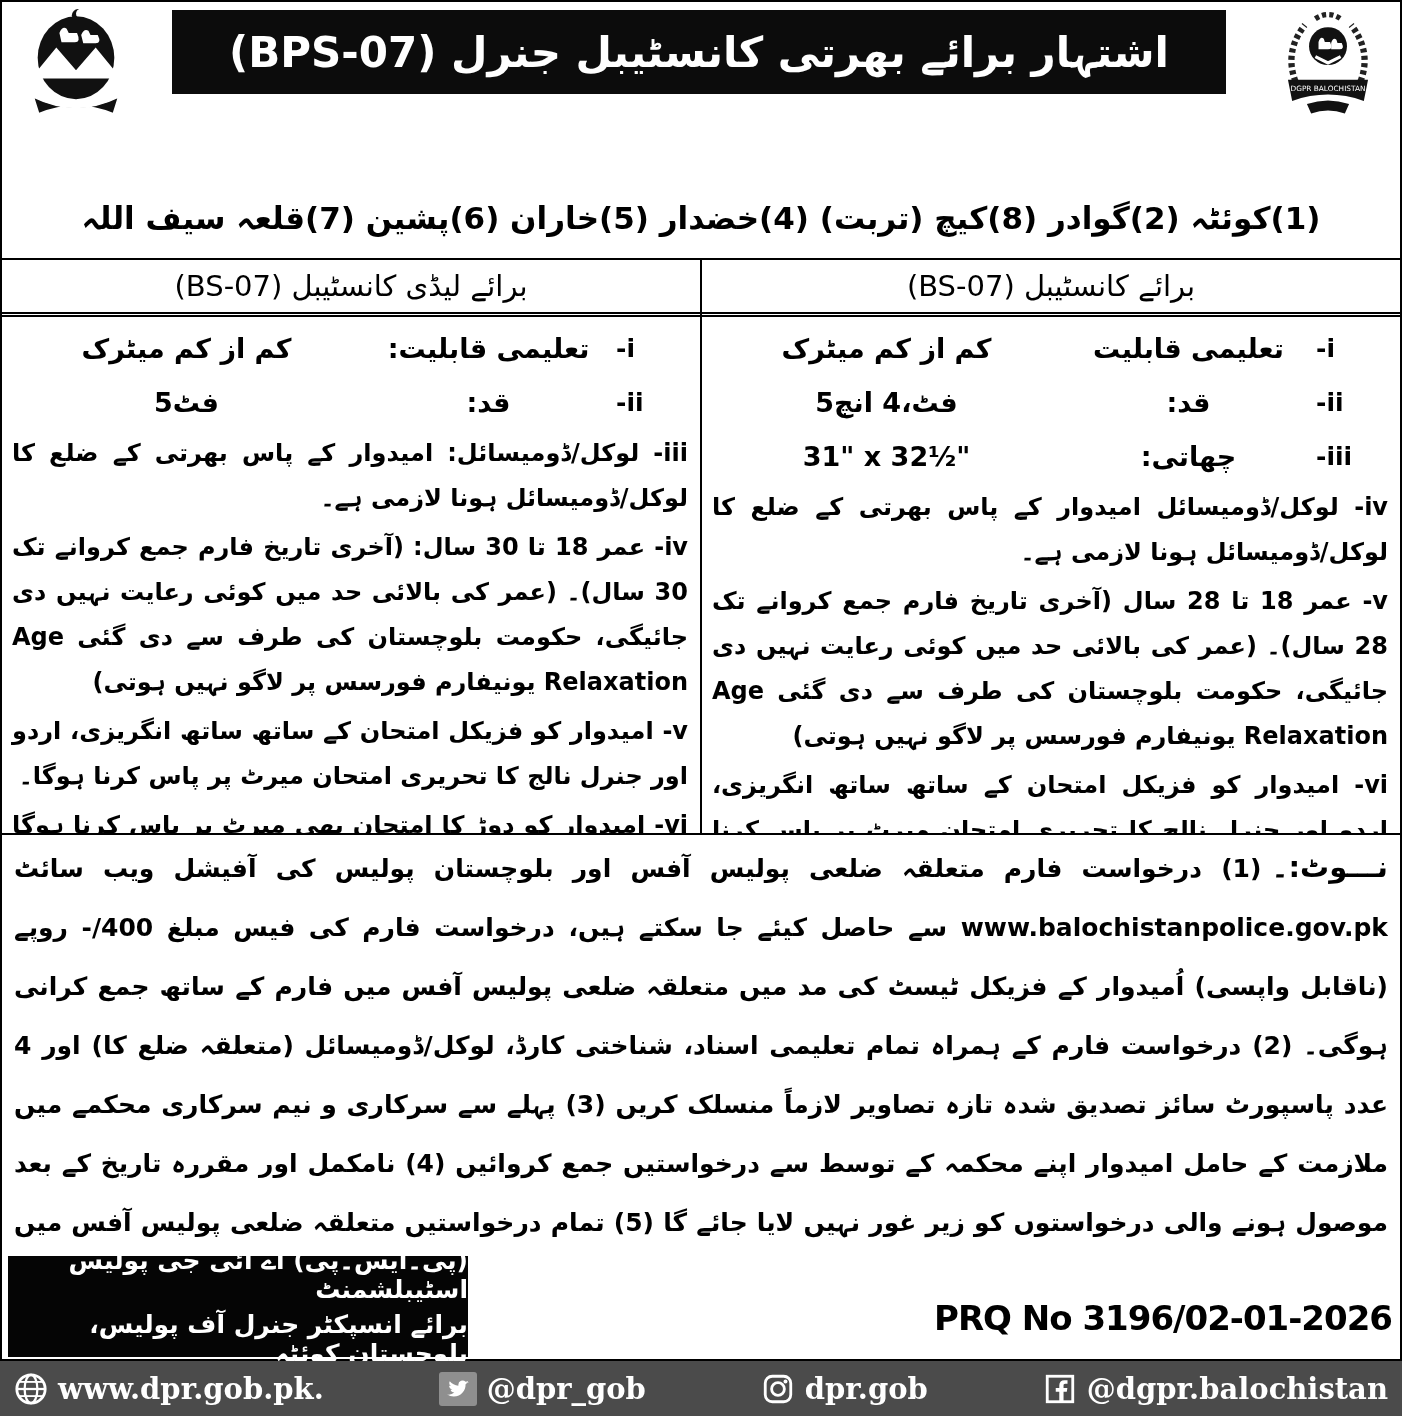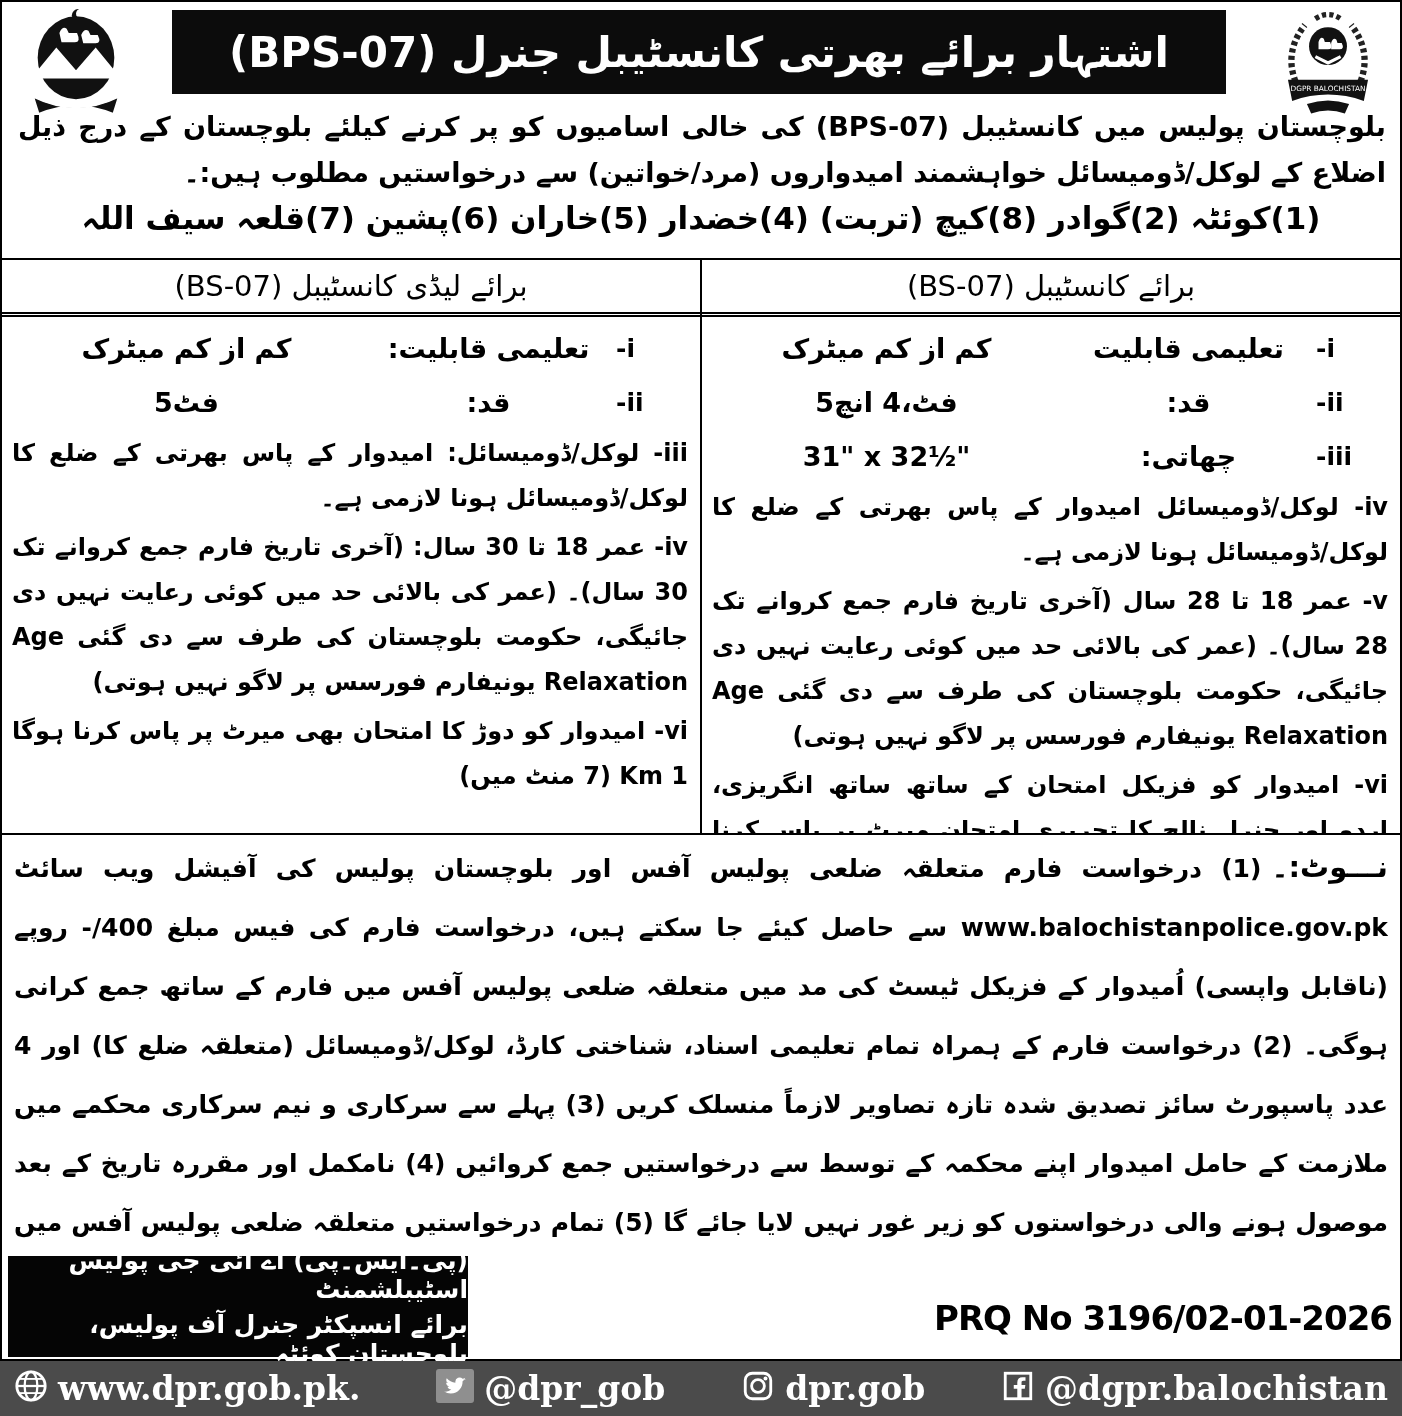--- a/index.html
+++ b/index.html
@@ -43,22 +43,22 @@
 
   
   .sig-box{position:absolute;left:6px;top:1254px;width:460px;height:101px;background:#050505;
            color:#fff;direction:rtl;display:flex;flex-direction:column;align-items:center;
            justify-content:center;gap:6px;font-size:25px;font-weight:bold;}
   .prq{position:absolute;right:8px;top:1296px;font-size:34px;font-weight:bold;letter-spacing:-1px;}
 
   
   .footer{position:absolute;left:0;right:0;bottom:0;height:55px;background:#4b4b4b;
           display:flex;align-items:center;justify-content:space-between;padding:0 14px;box-sizing:border-box;}
-  .f-item{display:flex;align-items:flex-start;gap:10px;color:#fff;
-          font-family:"DejaVu Serif",serif;font-weight:bold;font-size:33px;white-space:nowrap;}
+  .f-item{display:flex;align-items:flex-end;gap:10px;color:#fff;
+          font-family:"DejaVu Serif",serif;font-weight:bold;font-size:29px;white-space:nowrap;}
   .icon-box{display:flex;align-items:center;justify-content:center;}
   .tw-box{width:38px;height:34px;background:#8f8f8f;border-radius:3px;}
 </style>
 </head>
 <body>
 
 <div class="page">
   <div class="ad">
 
     <div class="logo logo-left">
@@ -85,41 +85,41 @@
         <circle cx="50" cy="40" r="18" fill="#111"></circle>
         <path d="M41 36 q2 -6 5 -3 l1 3 h5 q3 7 -2 7 h-9 z" fill="#fff"></path>
         <path d="M53 37 q2 -6 5 -3 l1 3 h4 q3 6 -2 6 h-8 z" fill="#fff"></path>
         <path d="M38 50 L50 56 L62 50" fill="none" stroke="#fff" stroke-width="3"></path>
         <path d="M12 72 L88 72 L84 92 Q50 80 16 92 Z" fill="#111"></path>
         <text x="50" y="83" text-anchor="middle" font-size="7" fill="#fff" font-family="DejaVu Sans, sans-serif">DGPR BALOCHISTAN</text>
         <path d="M30 95 Q50 88 70 95 L66 104 Q50 98 34 104 Z" fill="#111"></path>
       </svg>
     </div>
 
-    <p class="intro">بلوچستان پولیس میں کانسٹیبل (BPS-07) کی خالی اسامیوں کو پر کرنے کیلئے بلوچستان کے درج ذیل اضلاع کے لوکل/ڈومیسائل خواہشمند امیدواروں (مرد/خواتین) سے درخواستیں مطلوب ہیں:۔</p>
 
     <p class="districts">(1)کوئٹہ (2)گوادر (8)کیچ (تربت) (4)خضدار (5)خاران (6)پشین (7)قلعہ سیف اللہ</p>
 
     <div class="req-table">
 
       <section class="col col-lady">
         <div class="col-header">برائے لیڈی کانسٹیبل (BS-07)</div>
         <div class="col-body">
           <div class="kv">
             <span class="num">-i</span>
             <span class="label">تعلیمی قابلیت:</span>
             <span class="value">کم از کم میٹرک</span>
           </div>
           <div class="kv">
             <span class="num">-ii</span>
             <span class="label">قد:</span>
             <span class="value">5فٹ</span>
           </div>
           <div class="req-item">iii- لوکل/ڈومیسائل: امیدوار کے پاس بھرتی کے ضلع کا لوکل/ڈومیسائل ہونا لازمی ہے۔</div>
           <div class="req-item">iv- عمر 18 تا 30 سال: (آخری تاریخ فارم جمع کروانے تک 30 سال)۔ (عمر کی بالائی حد میں کوئی رعایت نہیں دی جائیگی، حکومت بلوچستان کی طرف سے دی گئی Age Relaxation یونیفارم فورسس پر لاگو نہیں ہوتی)</div>
+          <div class="req-item">v- امیدوار کو فزیکل امتحان کے ساتھ ساتھ انگریزی، اردو اور جنرل نالج کا تحریری امتحان میرٹ پر پاس کرنا ہوگا۔</div>
           <div class="req-item">vi- امیدوار کو دوڑ کا امتحان بھی میرٹ پر پاس کرنا ہوگا 1 Km (7 منٹ میں)</div>
         </div>
       </section>
 
       <section class="col col-male">
         <div class="col-header">برائے کانسٹیبل (BS-07)</div>
         <div class="col-body">
           <div class="kv">
             <span class="num">-i</span>
             <span class="label">تعلیمی قابلیت</span>

